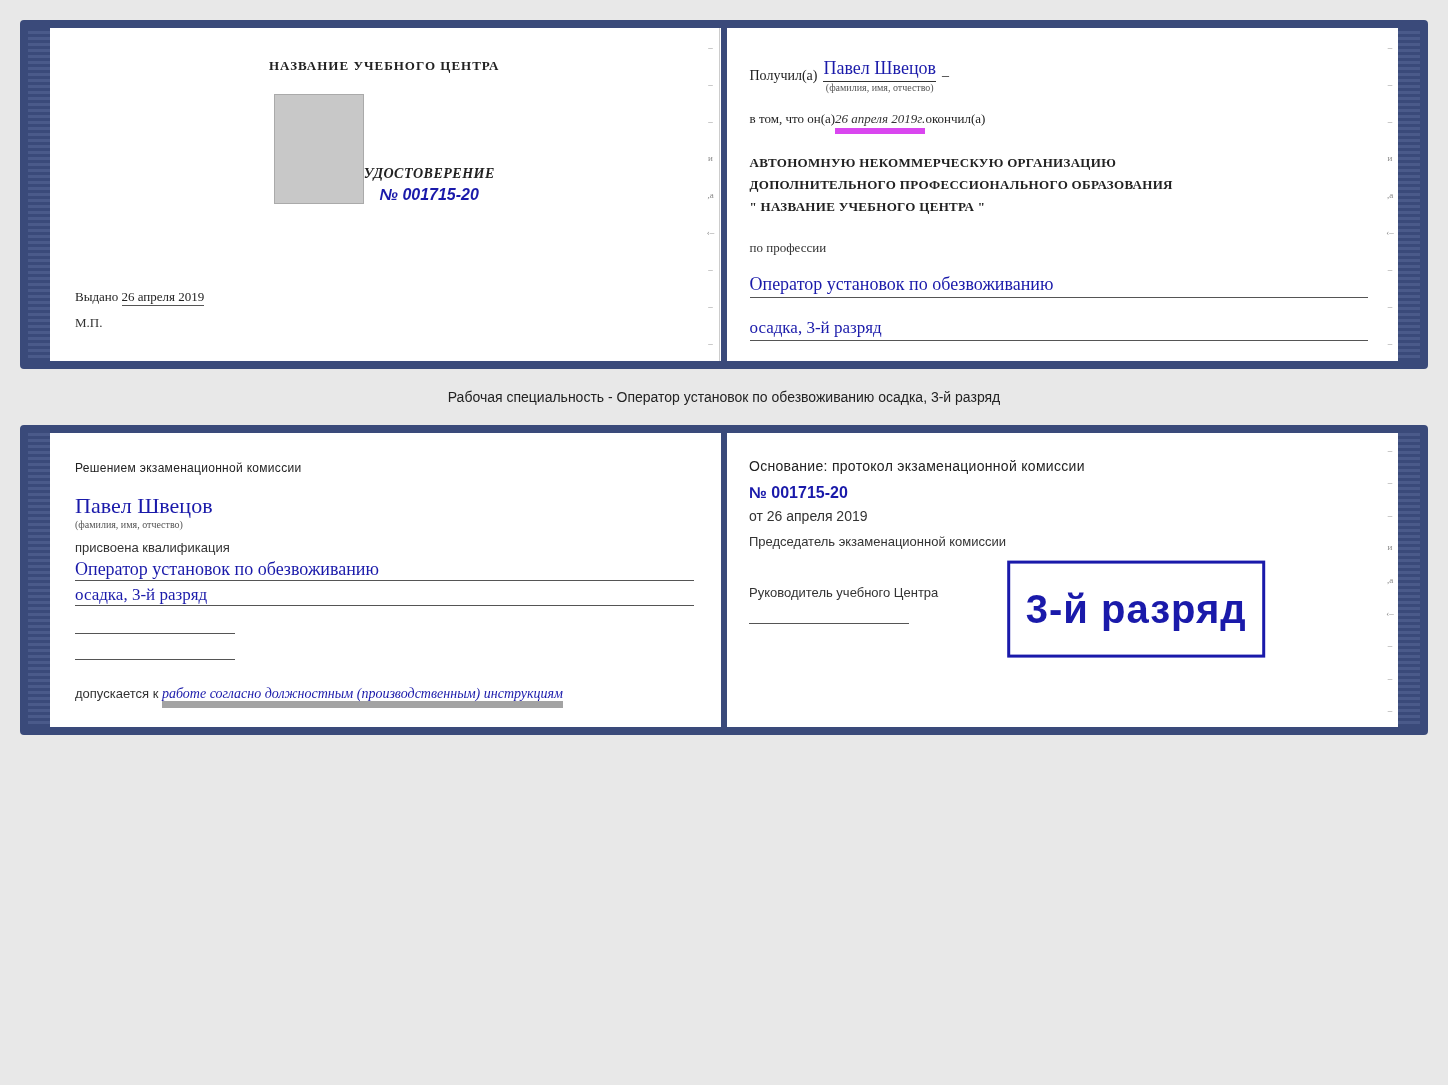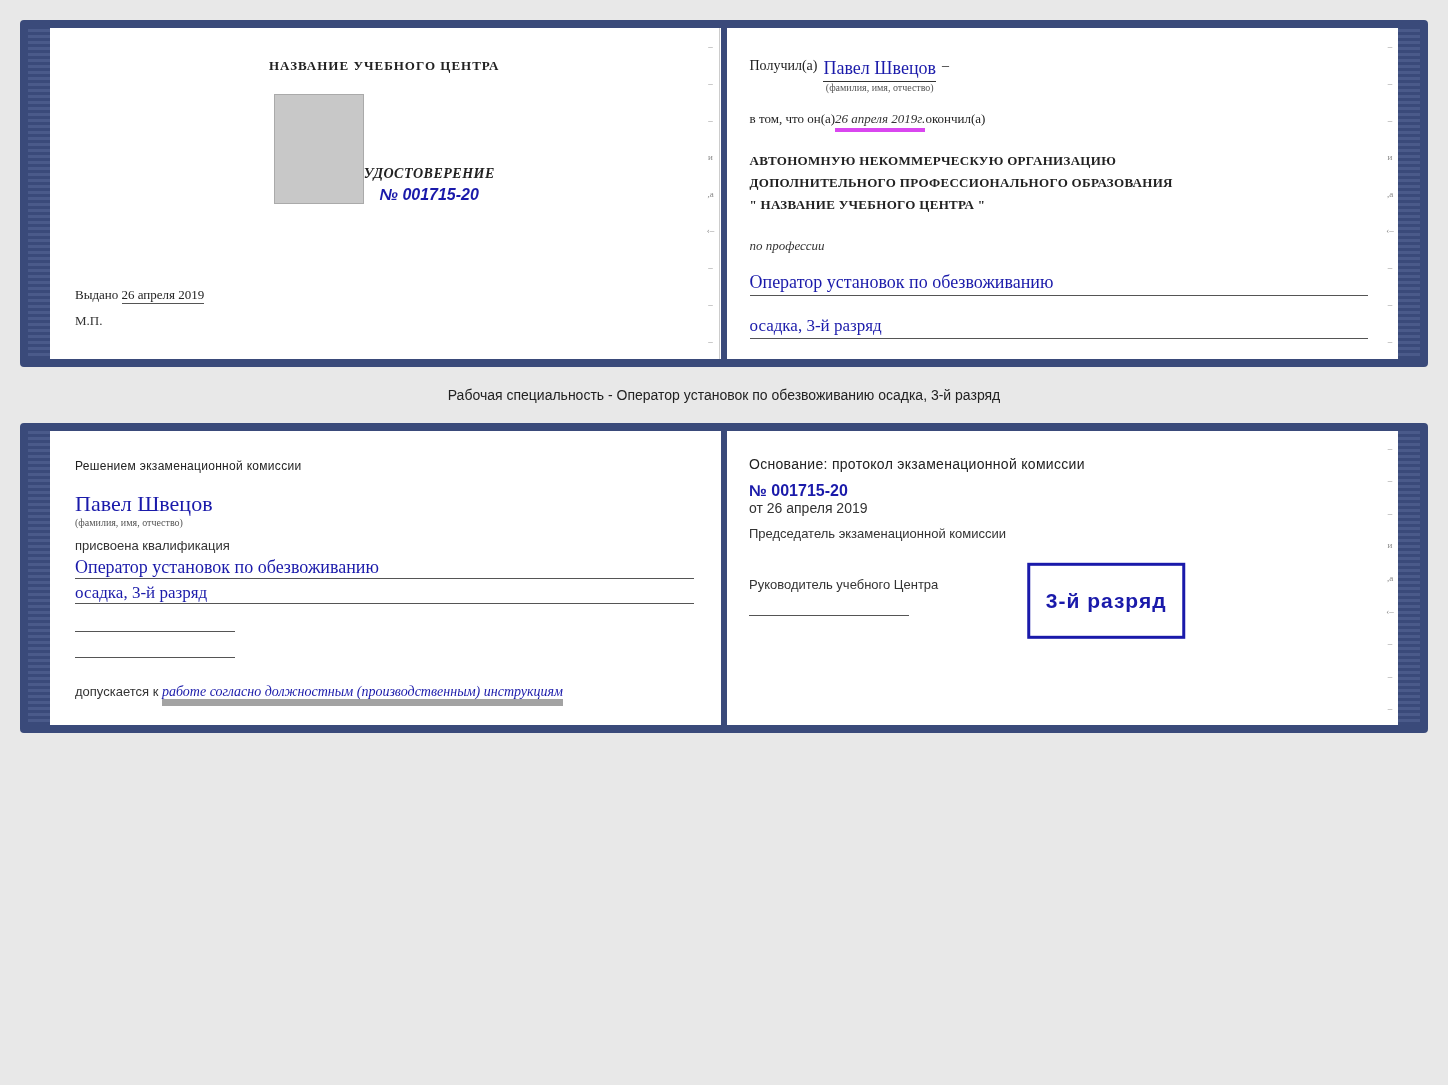--- a/index.html
+++ b/index.html
@@ -141,21 +141,21 @@
       color: #333;
       align-self: flex-start;
       margin-top: 10px;
     }
 
     
     .received-line {
       font-size: 14px;
       color: #222;
       display: flex;
-      align-items: flex-start;
+      align-items: center;
       gap: 6px;
     }
 
     .received-name {
       font-size: 18px;
       font-family: 'Segoe Script', 'Brush Script MT', cursive;
       color: #1a1aaa;
       border-bottom: 1px solid #333;
       padding-bottom: 2px;
     }
@@ -171,41 +171,40 @@
       font-size: 13px;
       color: #222;
       display: flex;
       align-items: baseline;
       margin-top: 4px;
     }
 
     .date-value {
       font-size: 13px;
       color: #333;
-      border-bottom: 4px solid #d946ef;
+      border-bottom: 6px solid #d946ef;
       padding-bottom: 1px;
       font-style: italic;
     }
 
     .org-block {
       font-size: 13px;
       color: #222;
       text-align: left;
       line-height: 1.7;
       font-weight: bold;
       letter-spacing: 0.3px;
       text-transform: uppercase;
       margin-top: 4px;
     }
 
     .profession-label {
       font-size: 13px;
       color: #333;
       margin-top: 8px;
-      font-style: italic;
     }
 
     .profession-value {
       font-size: 18px;
       font-family: 'Segoe Script', 'Brush Script MT', cursive;
       color: #1a1aaa;
       border-bottom: 1px solid #555;
       padding-bottom: 2px;
       margin-top: 4px;
     }
@@ -306,31 +305,32 @@
       font-weight: bold;
       color: #1a1aaa;
       font-family: Arial, sans-serif;
       margin-top: 10px;
     }
 
     .ot-date {
       font-size: 14px;
       color: #333;
       font-family: Arial, sans-serif;
+      margin-top: 6px;
     }
 
     .stamp-overlay {
       position: absolute;
       left: 50%;
       top: 50%;
       transform: translate(-20%, -20%);
       border: 3px solid #1a1aaa;
       padding: 23px 16px;
       color: #1a1aaa;
-      font-size: 21px;
+      font-size: 40px;
       font-weight: bold;
       font-family: Arial, sans-serif;
       letter-spacing: 1px;
       background: rgba(255,255,255,0.7);
       z-index: 10;
       white-space: nowrap;
     }
 
     .predsed-block {
       font-size: 13px;

